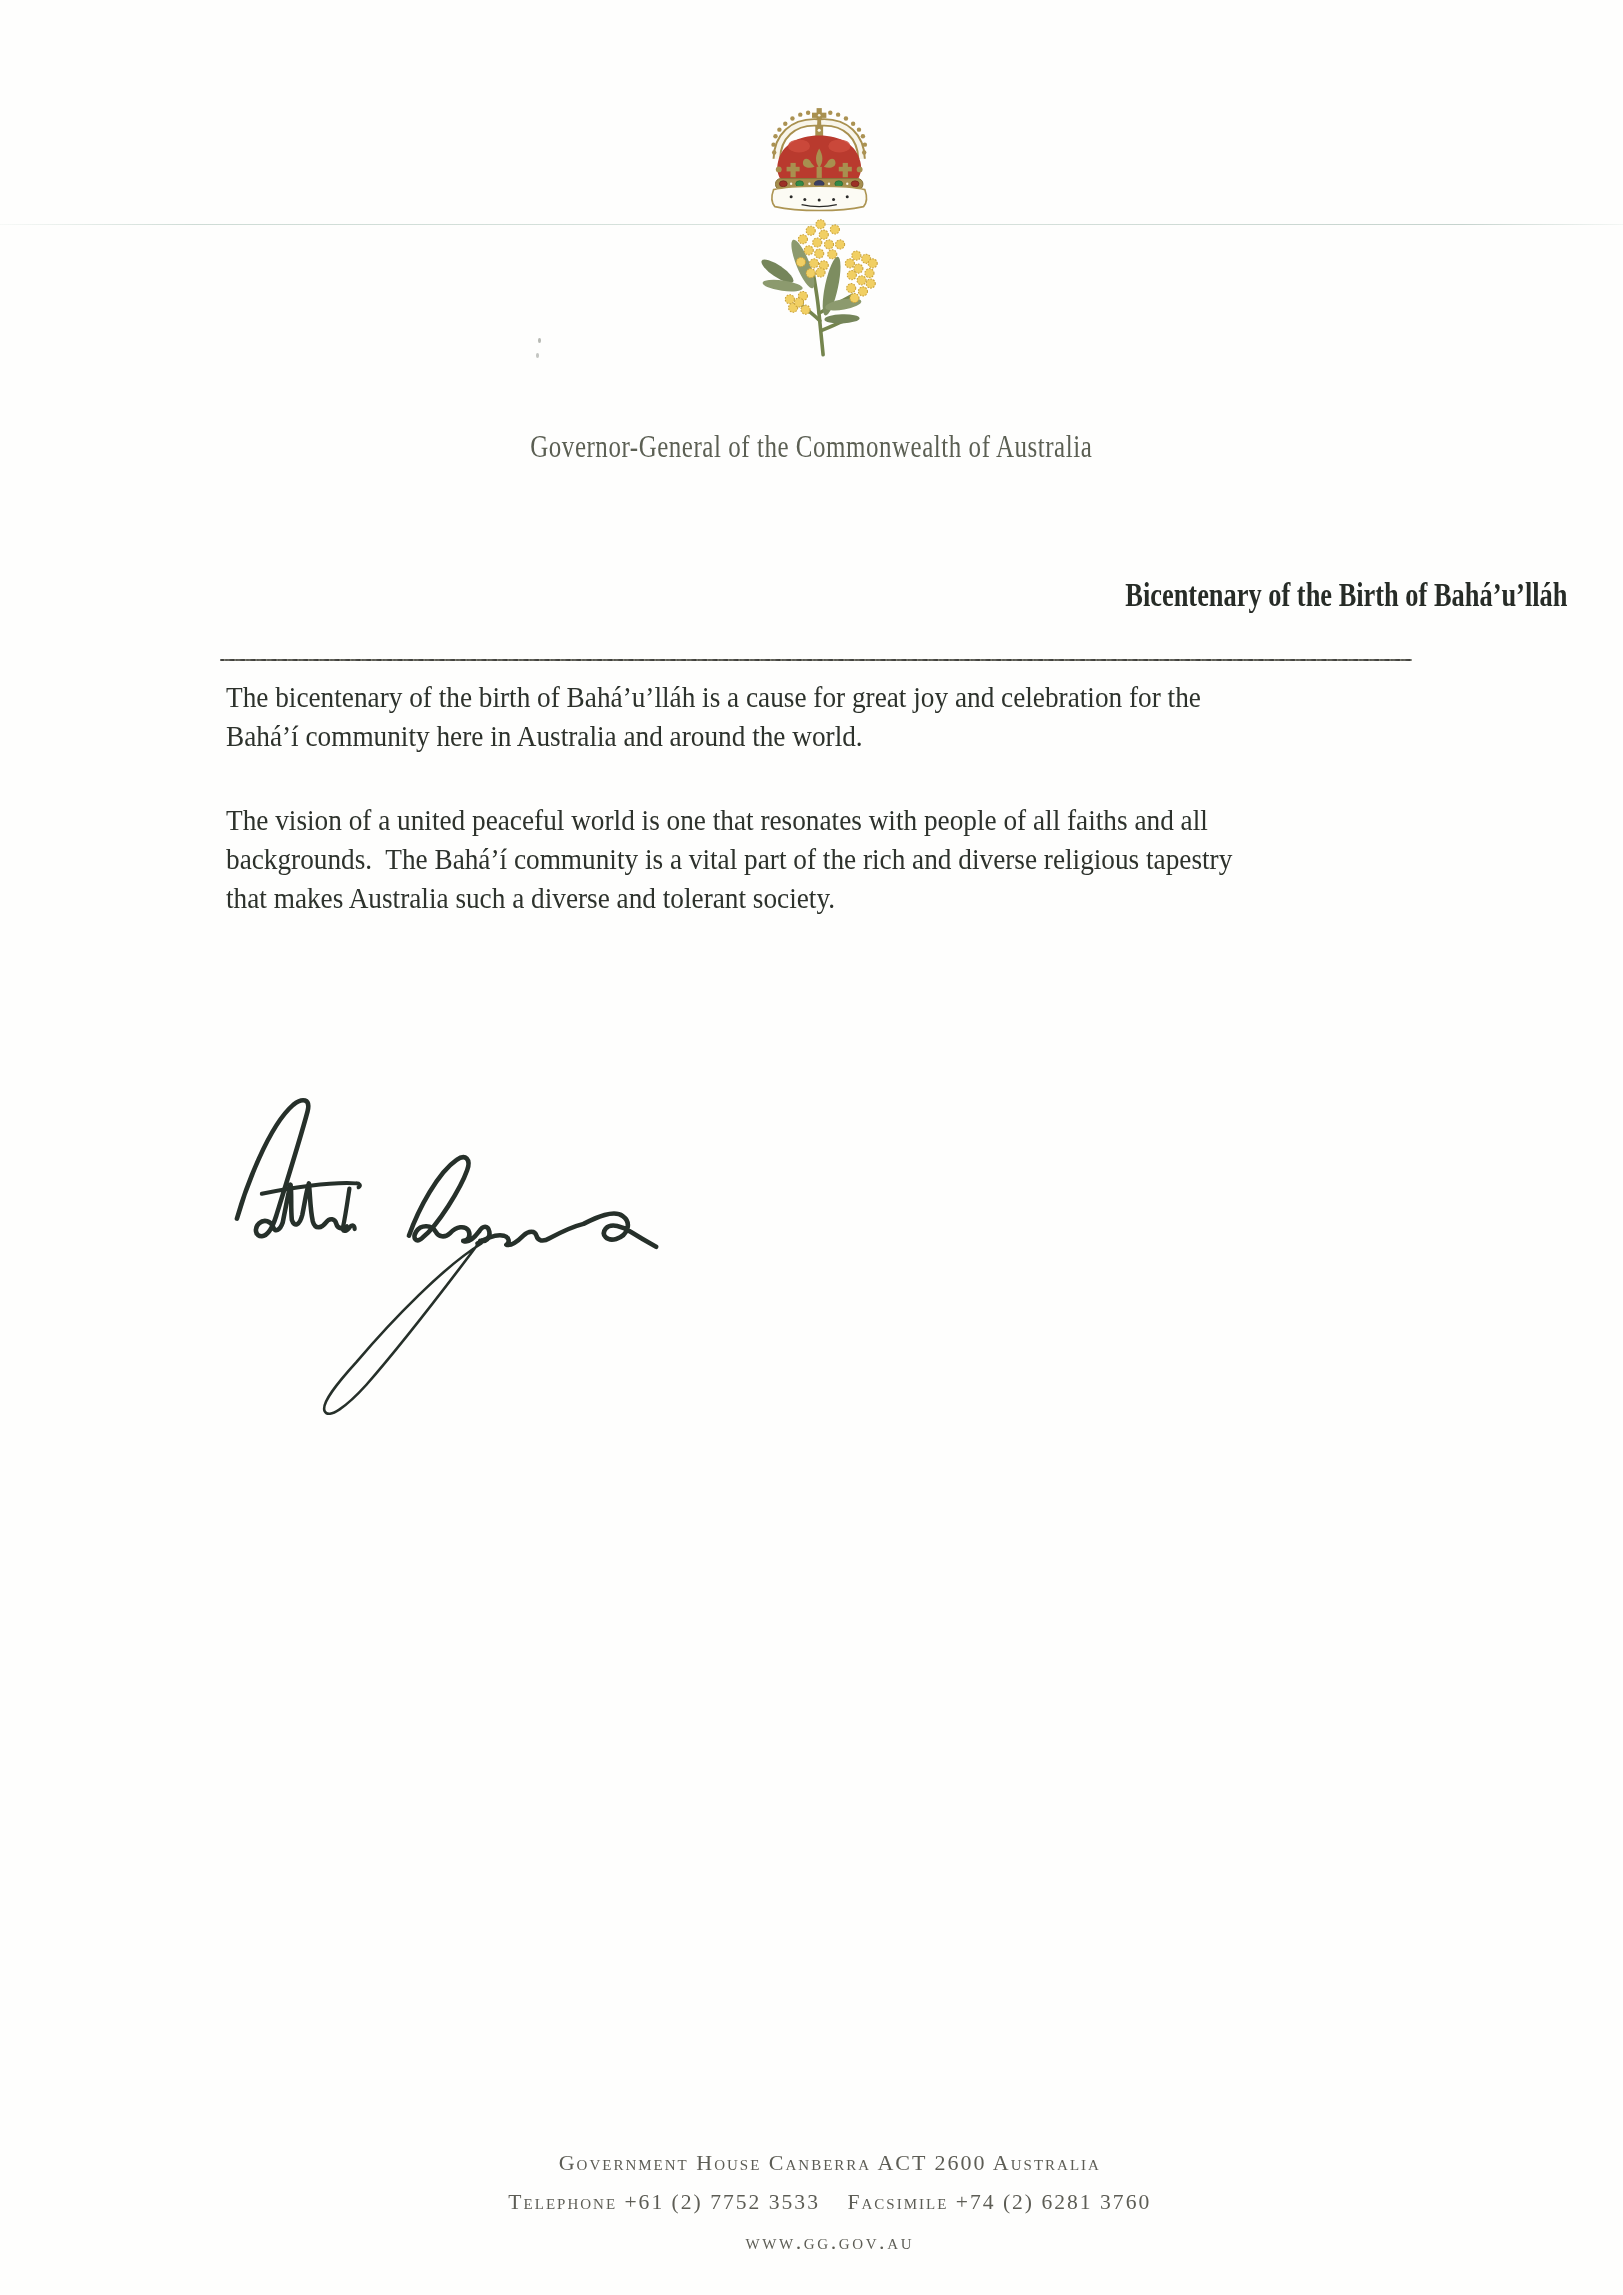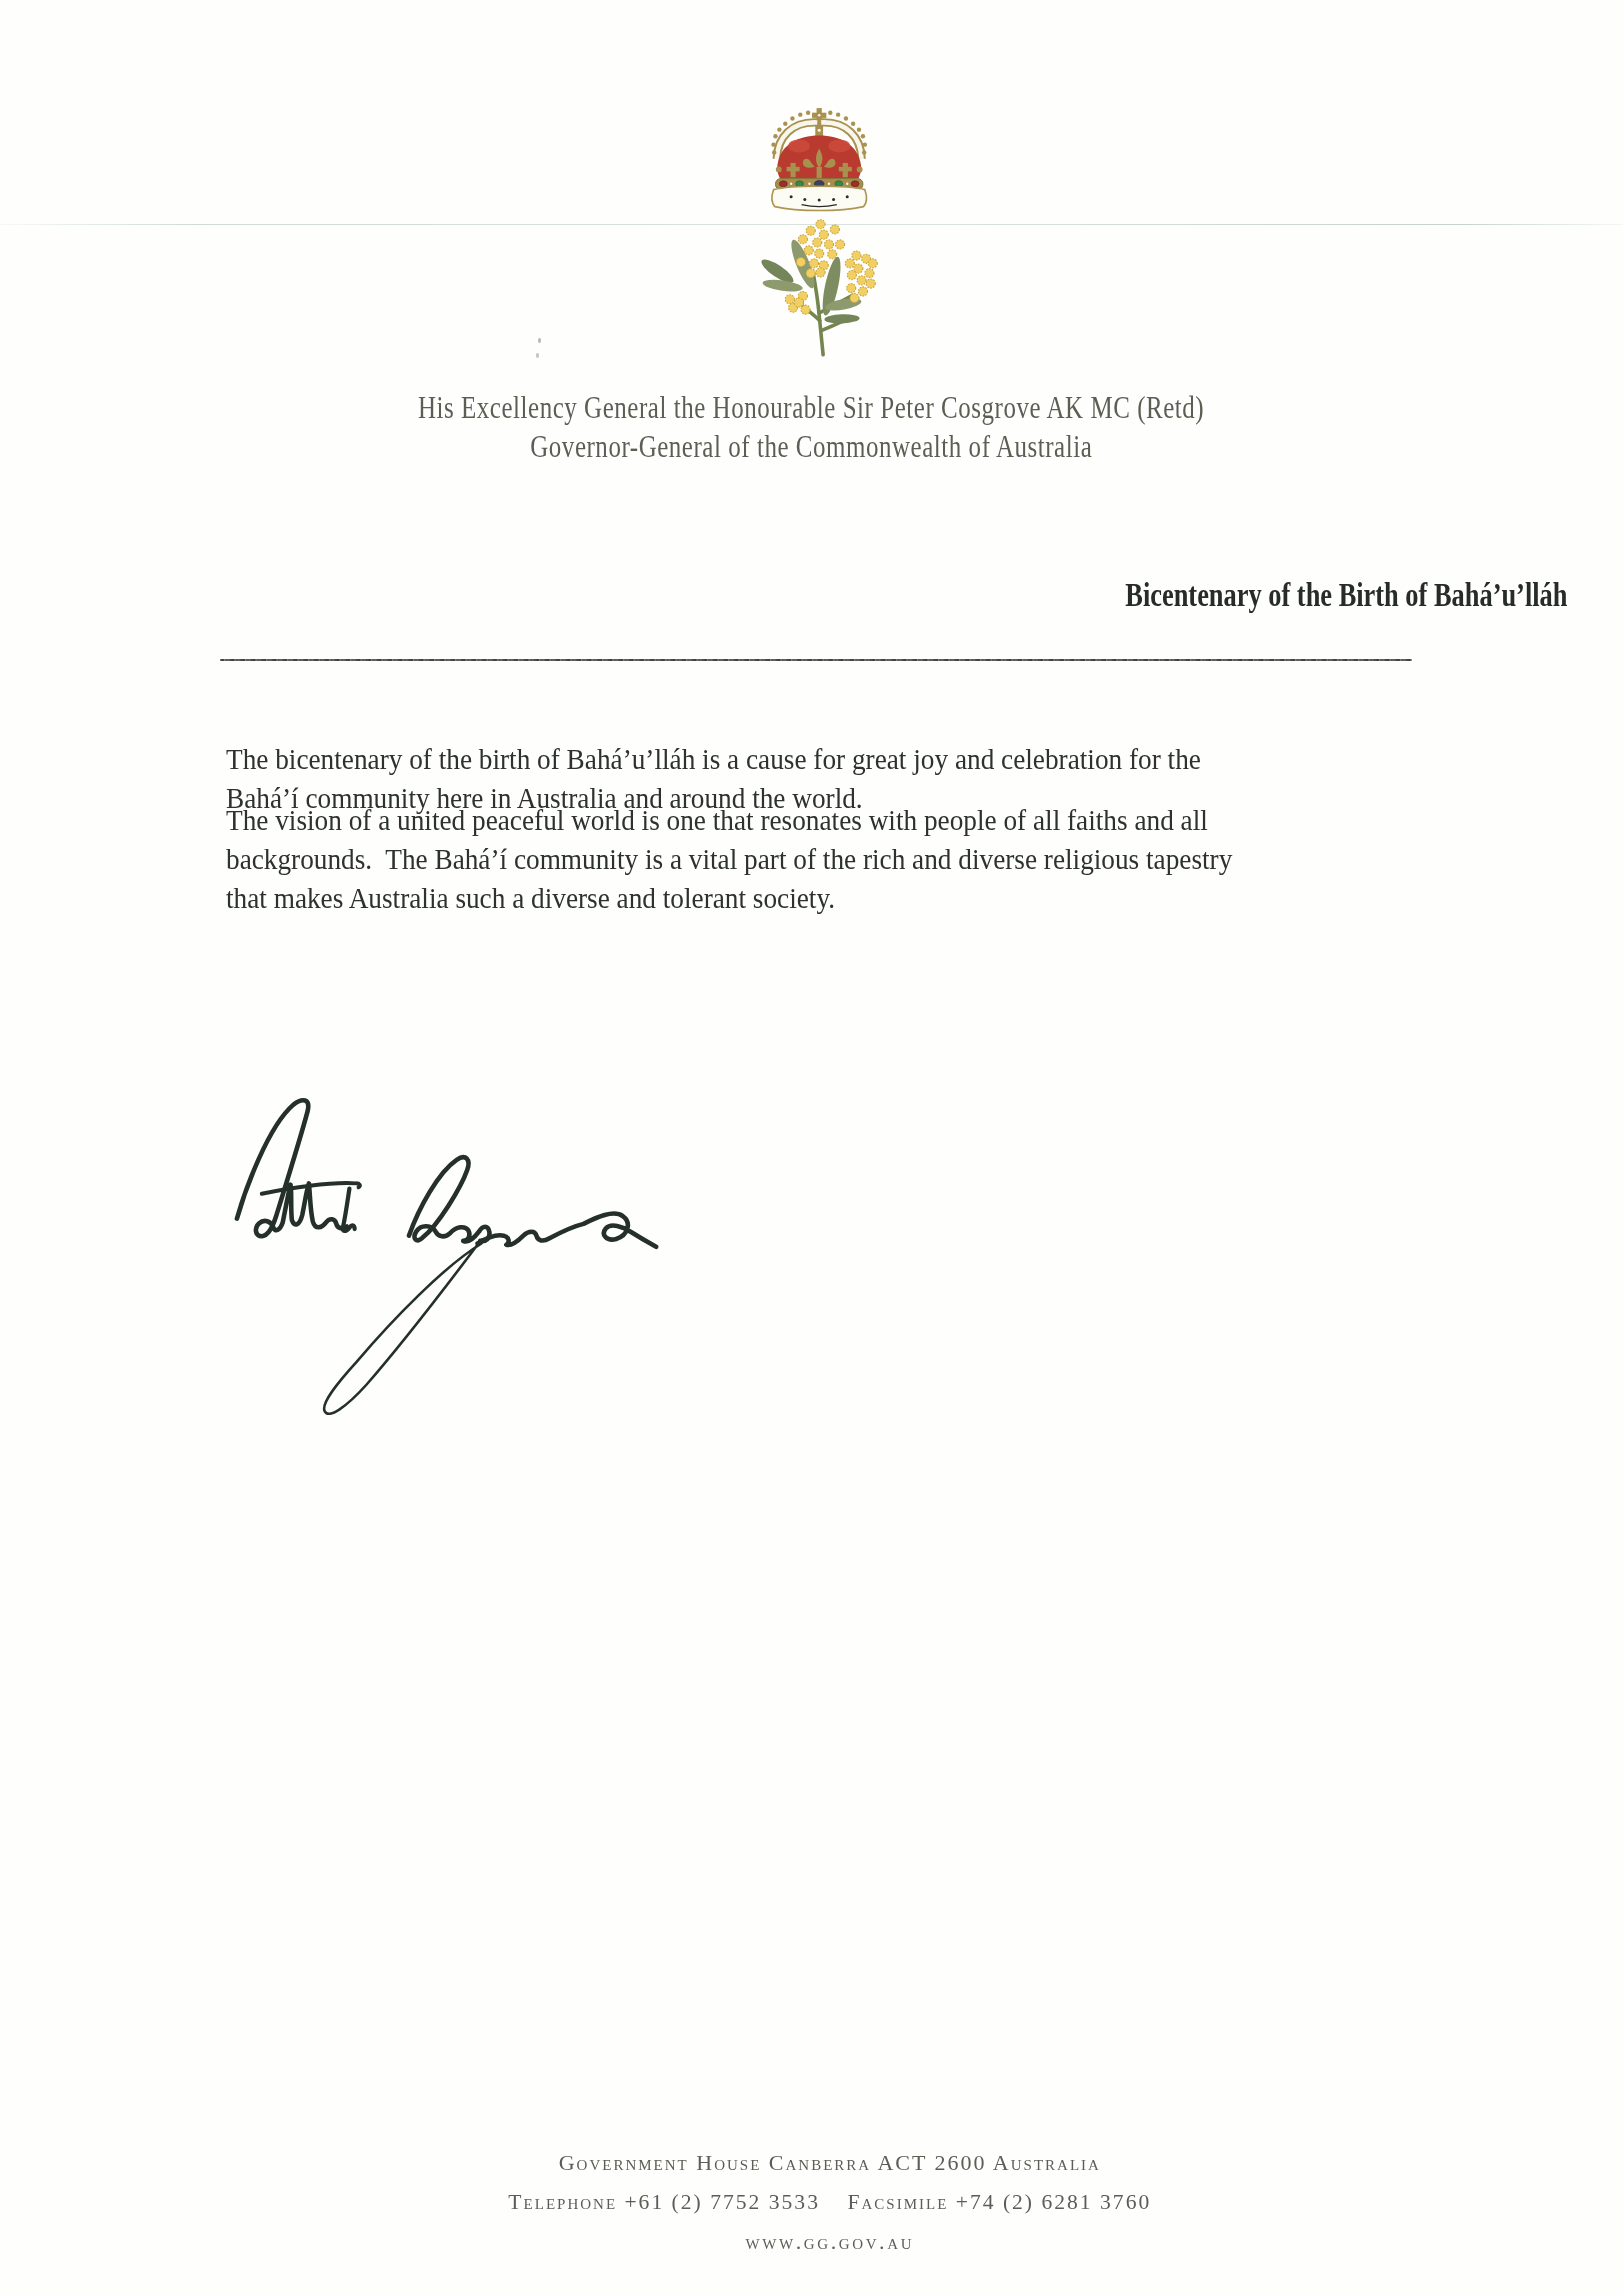--- a/index.html
+++ b/index.html
@@ -40,21 +40,21 @@
   
   .divider {
     position: absolute; left: 220px; top: 659px; width: 1192px; height: 2px;
     background: repeating-linear-gradient(90deg, #3d3d38 0px, #2d2d29 3.3px, #767669 4.6px, #4a4a43 5.9px, #5a5a51 8.5px, #3d3d38 10.5px);
     border-radius: 1.3px; opacity: .92;
   }
 
   
   .para { position: absolute; left: 226px; margin: 0; color: #2d322c; font-size: 29px; line-height: 39px; }
   .para .line { display: block; white-space: pre; transform: scaleX(0.94); transform-origin: 0 50%; }
-  .para-1 { top: 740px; }
+  .para-1 { top: 678px; }
   .para-2 { top: 801px; }
   .para-3 { top: 978px; }
 
   
   .signature { position: absolute; left: 216px; top: 1097px; width: 497px; height: 327px; }
   .signature path { fill: none; stroke: #26302a; stroke-linecap: round; stroke-linejoin: round; }
 
   
   .footer { position: absolute; left: 0; width: 1623px; transform: translateX(18.3px); text-align: center; color: #5d5d55; font-variant: small-caps; }
   .f1 { top: 2150px; font-size: 22px; letter-spacing: 2px; }
@@ -198,23 +198,20 @@
           <circle cx="157" cy="295" r="7"></circle>
         <circle cx="58" cy="297" r="7"></circle>
           <circle cx="78" cy="292" r="7"></circle>
           <circle cx="63" cy="310" r="7"></circle>
         <circle cx="82" cy="313" r="7"></circle>
           <circle cx="72" cy="302" r="7"></circle>
       </g>
     </g>
   </svg>
 
-  <div class="letterhead-line lh1">
-    <span class="squeeze">His Excellency General the Honourable Sir Peter Cosgrove AK MC (Retd)</span>
-  </div>
   <div class="letterhead-line lh2">
     <span class="squeeze">Governor-General of the Commonwealth of Australia</span>
   </div>
 
   <div class="title-line">
     <span class="squeeze">Bicentenary of the Birth of Bahá’u’lláh</span>
   </div>
 
   <div class="divider"></div>
 

